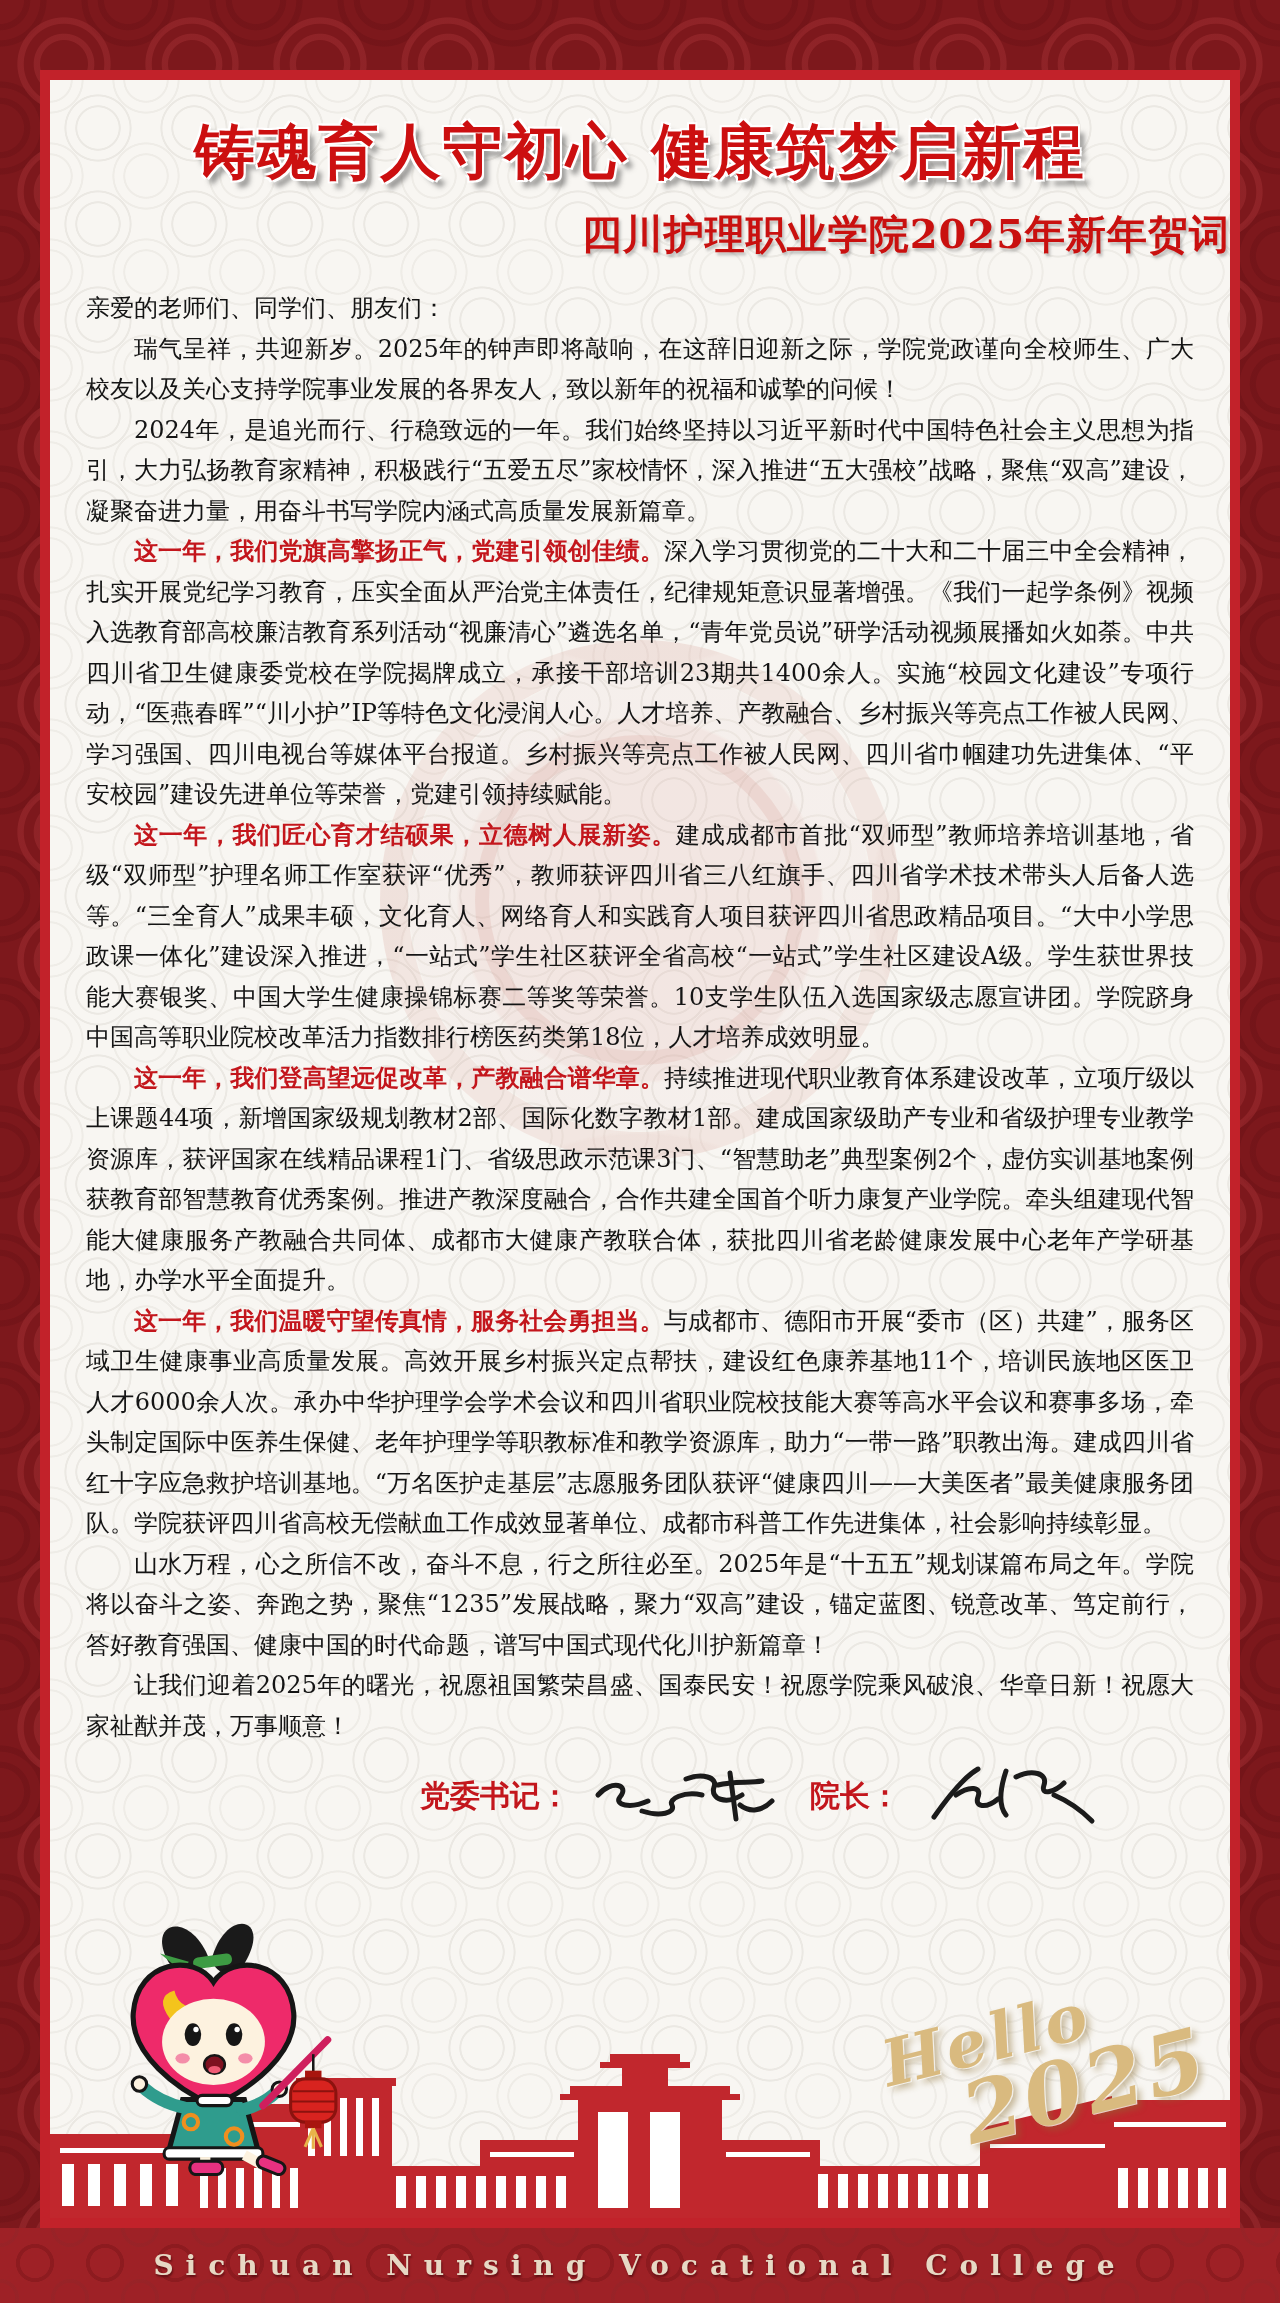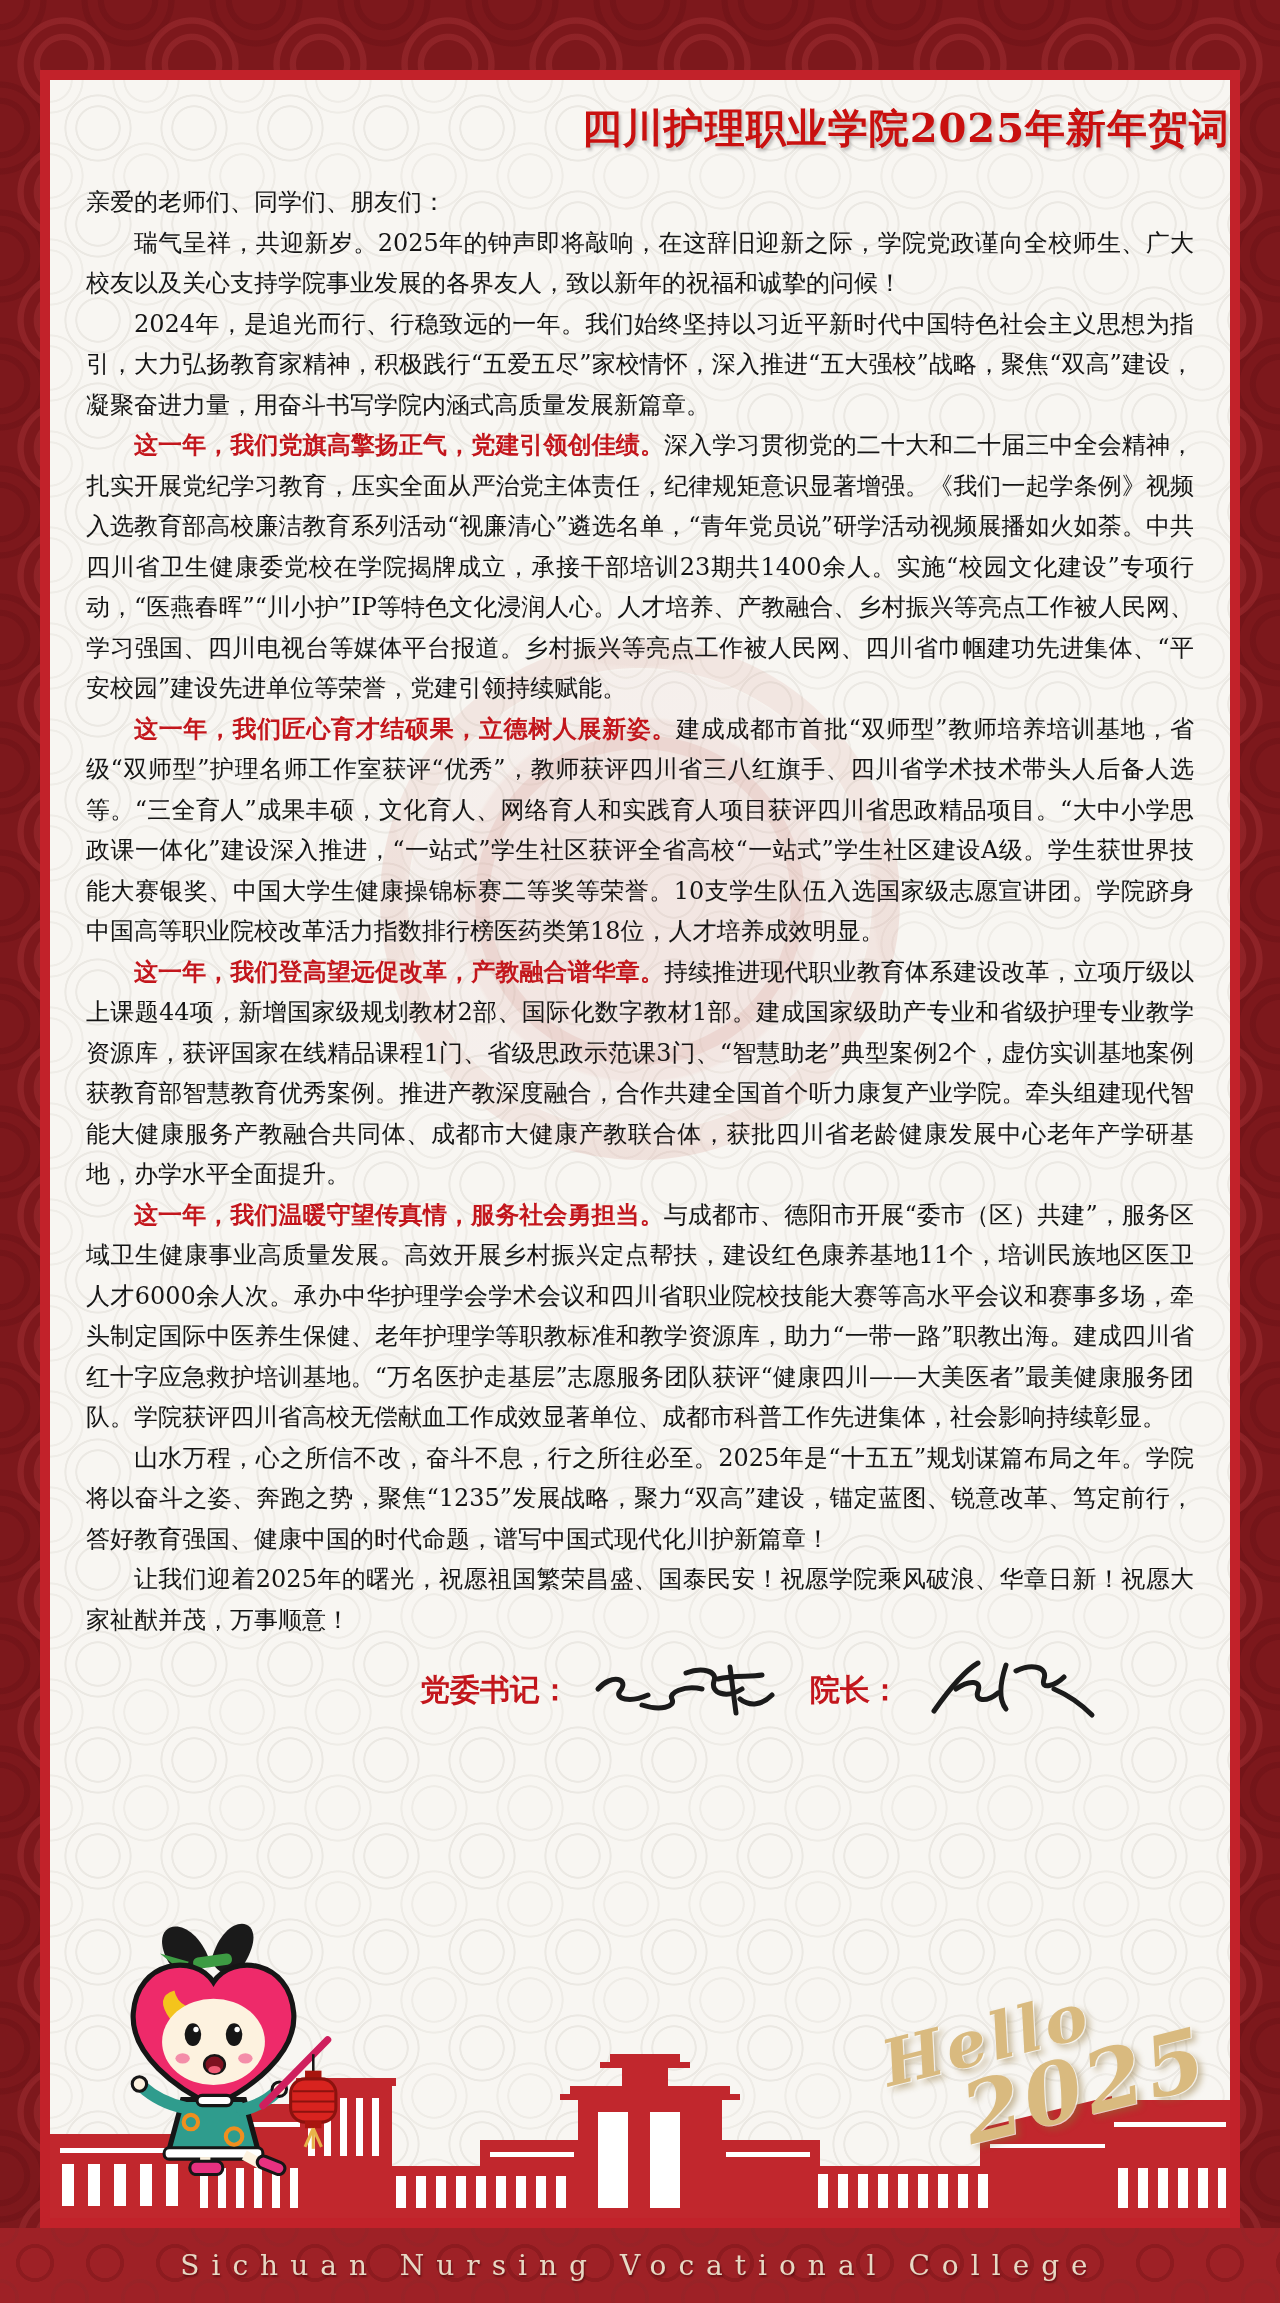--- a/index.html
+++ b/index.html
@@ -98,35 +98,36 @@
   .footer-band{
     position:absolute; left:0; top:2228px; width:1280px; height:75px;
     background-color:#9e2126;
     background-image:
       radial-gradient(circle, transparent 30%, rgba(134,24,29,0.7) 31%, rgba(134,24,29,0.7) 38%, transparent 39%),
       radial-gradient(circle, transparent 30%, rgba(150,35,40,0.7) 31%, rgba(150,35,40,0.7) 38%, transparent 39%);
     background-size:70px 70px; background-position:0 0, 35px 35px;
     display:flex; align-items:center; justify-content:center;
   }
   .footer-text{
-    color:#e7d8c4; font-weight:normal; font-size:28px; letter-spacing:12px;
+    color:#e7d8c4; font-weight:bold; font-size:28px; letter-spacing:12px;
     text-shadow:1px 2px 2px rgba(60,5,8,0.6);
   }
 </style>
 </head>
 <body>
 
 <div class="poster">
 
   <div class="card">
 
     <div class="watermark">
       <div class="watermark-inner"></div>
     </div>
 
+    <h1 class="page-title">铸魂育人守初心 健康筑梦启新程</h1>
     <h2 class="page-subtitle">四川护理职业学院2025年新年贺词</h2>
 
     <div class="letter-body">
       <p class="salutation">亲爱的老师们、同学们、朋友们：</p>
       <p><span class="lead-red"></span><span>瑞气呈祥，共迎新岁。2025年的钟声即将敲响，在这辞旧迎新之际，学院党政谨向全校师生、广大校友以及关心支持学院事业发展的各界友人，致以新年的祝福和诚挚的问候！</span></p>
       <p><span class="lead-red"></span><span>2024年，是追光而行、行稳致远的一年。我们始终坚持以习近平新时代中国特色社会主义思想为指引，大力弘扬教育家精神，积极践行“五爱五尽”家校情怀，深入推进“五大强校”战略，聚焦“双高”建设，凝聚奋进力量，用奋斗书写学院内涵式高质量发展新篇章。</span></p>
       <p><span class="lead-red">这一年，我们党旗高擎扬正气，党建引领创佳绩。</span><span>深入学习贯彻党的二十大和二十届三中全会精神，扎实开展党纪学习教育，压实全面从严治党主体责任，纪律规矩意识显著增强。《我们一起学条例》视频入选教育部高校廉洁教育系列活动“视廉清心”遴选名单，“青年党员说”研学活动视频展播如火如荼。中共四川省卫生健康委党校在学院揭牌成立，承接干部培训23期共1400余人。实施“校园文化建设”专项行动，“医燕春晖”“川小护”IP等特色文化浸润人心。人才培养、产教融合、乡村振兴等亮点工作被人民网、学习强国、四川电视台等媒体平台报道。乡村振兴等亮点工作被人民网、四川省巾帼建功先进集体、“平安校园”建设先进单位等荣誉，党建引领持续赋能。</span></p>
       <p><span class="lead-red">这一年，我们匠心育才结硕果，立德树人展新姿。</span><span>建成成都市首批“双师型”教师培养培训基地，省级“双师型”护理名师工作室获评“优秀”，教师获评四川省三八红旗手、四川省学术技术带头人后备人选等。“三全育人”成果丰硕，文化育人、网络育人和实践育人项目获评四川省思政精品项目。“大中小学思政课一体化”建设深入推进，“一站式”学生社区获评全省高校“一站式”学生社区建设A级。学生获世界技能大赛银奖、中国大学生健康操锦标赛二等奖等荣誉。10支学生队伍入选国家级志愿宣讲团。学院跻身中国高等职业院校改革活力指数排行榜医药类第18位，人才培养成效明显。</span></p>
       <p><span class="lead-red">这一年，我们登高望远促改革，产教融合谱华章。</span><span>持续推进现代职业教育体系建设改革，立项厅级以上课题44项，新增国家级规划教材2部、国际化数字教材1部。建成国家级助产专业和省级护理专业教学资源库，获评国家在线精品课程1门、省级思政示范课3门、“智慧助老”典型案例2个，虚仿实训基地案例获教育部智慧教育优秀案例。推进产教深度融合，合作共建全国首个听力康复产业学院。牵头组建现代智能大健康服务产教融合共同体、成都市大健康产教联合体，获批四川省老龄健康发展中心老年产学研基地，办学水平全面提升。</span></p>
       <p><span class="lead-red">这一年，我们温暖守望传真情，服务社会勇担当。</span><span>与成都市、德阳市开展“委市（区）共建”，服务区域卫生健康事业高质量发展。高效开展乡村振兴定点帮扶，建设红色康养基地11个，培训民族地区医卫人才6000余人次。承办中华护理学会学术会议和四川省职业院校技能大赛等高水平会议和赛事多场，牵头制定国际中医养生保健、老年护理学等职教标准和教学资源库，助力“一带一路”职教出海。建成四川省红十字应急救护培训基地。“万名医护走基层”志愿服务团队获评“健康四川——大美医者”最美健康服务团队。学院获评四川省高校无偿献血工作成效显著单位、成都市科普工作先进集体，社会影响持续彰显。</span></p>

